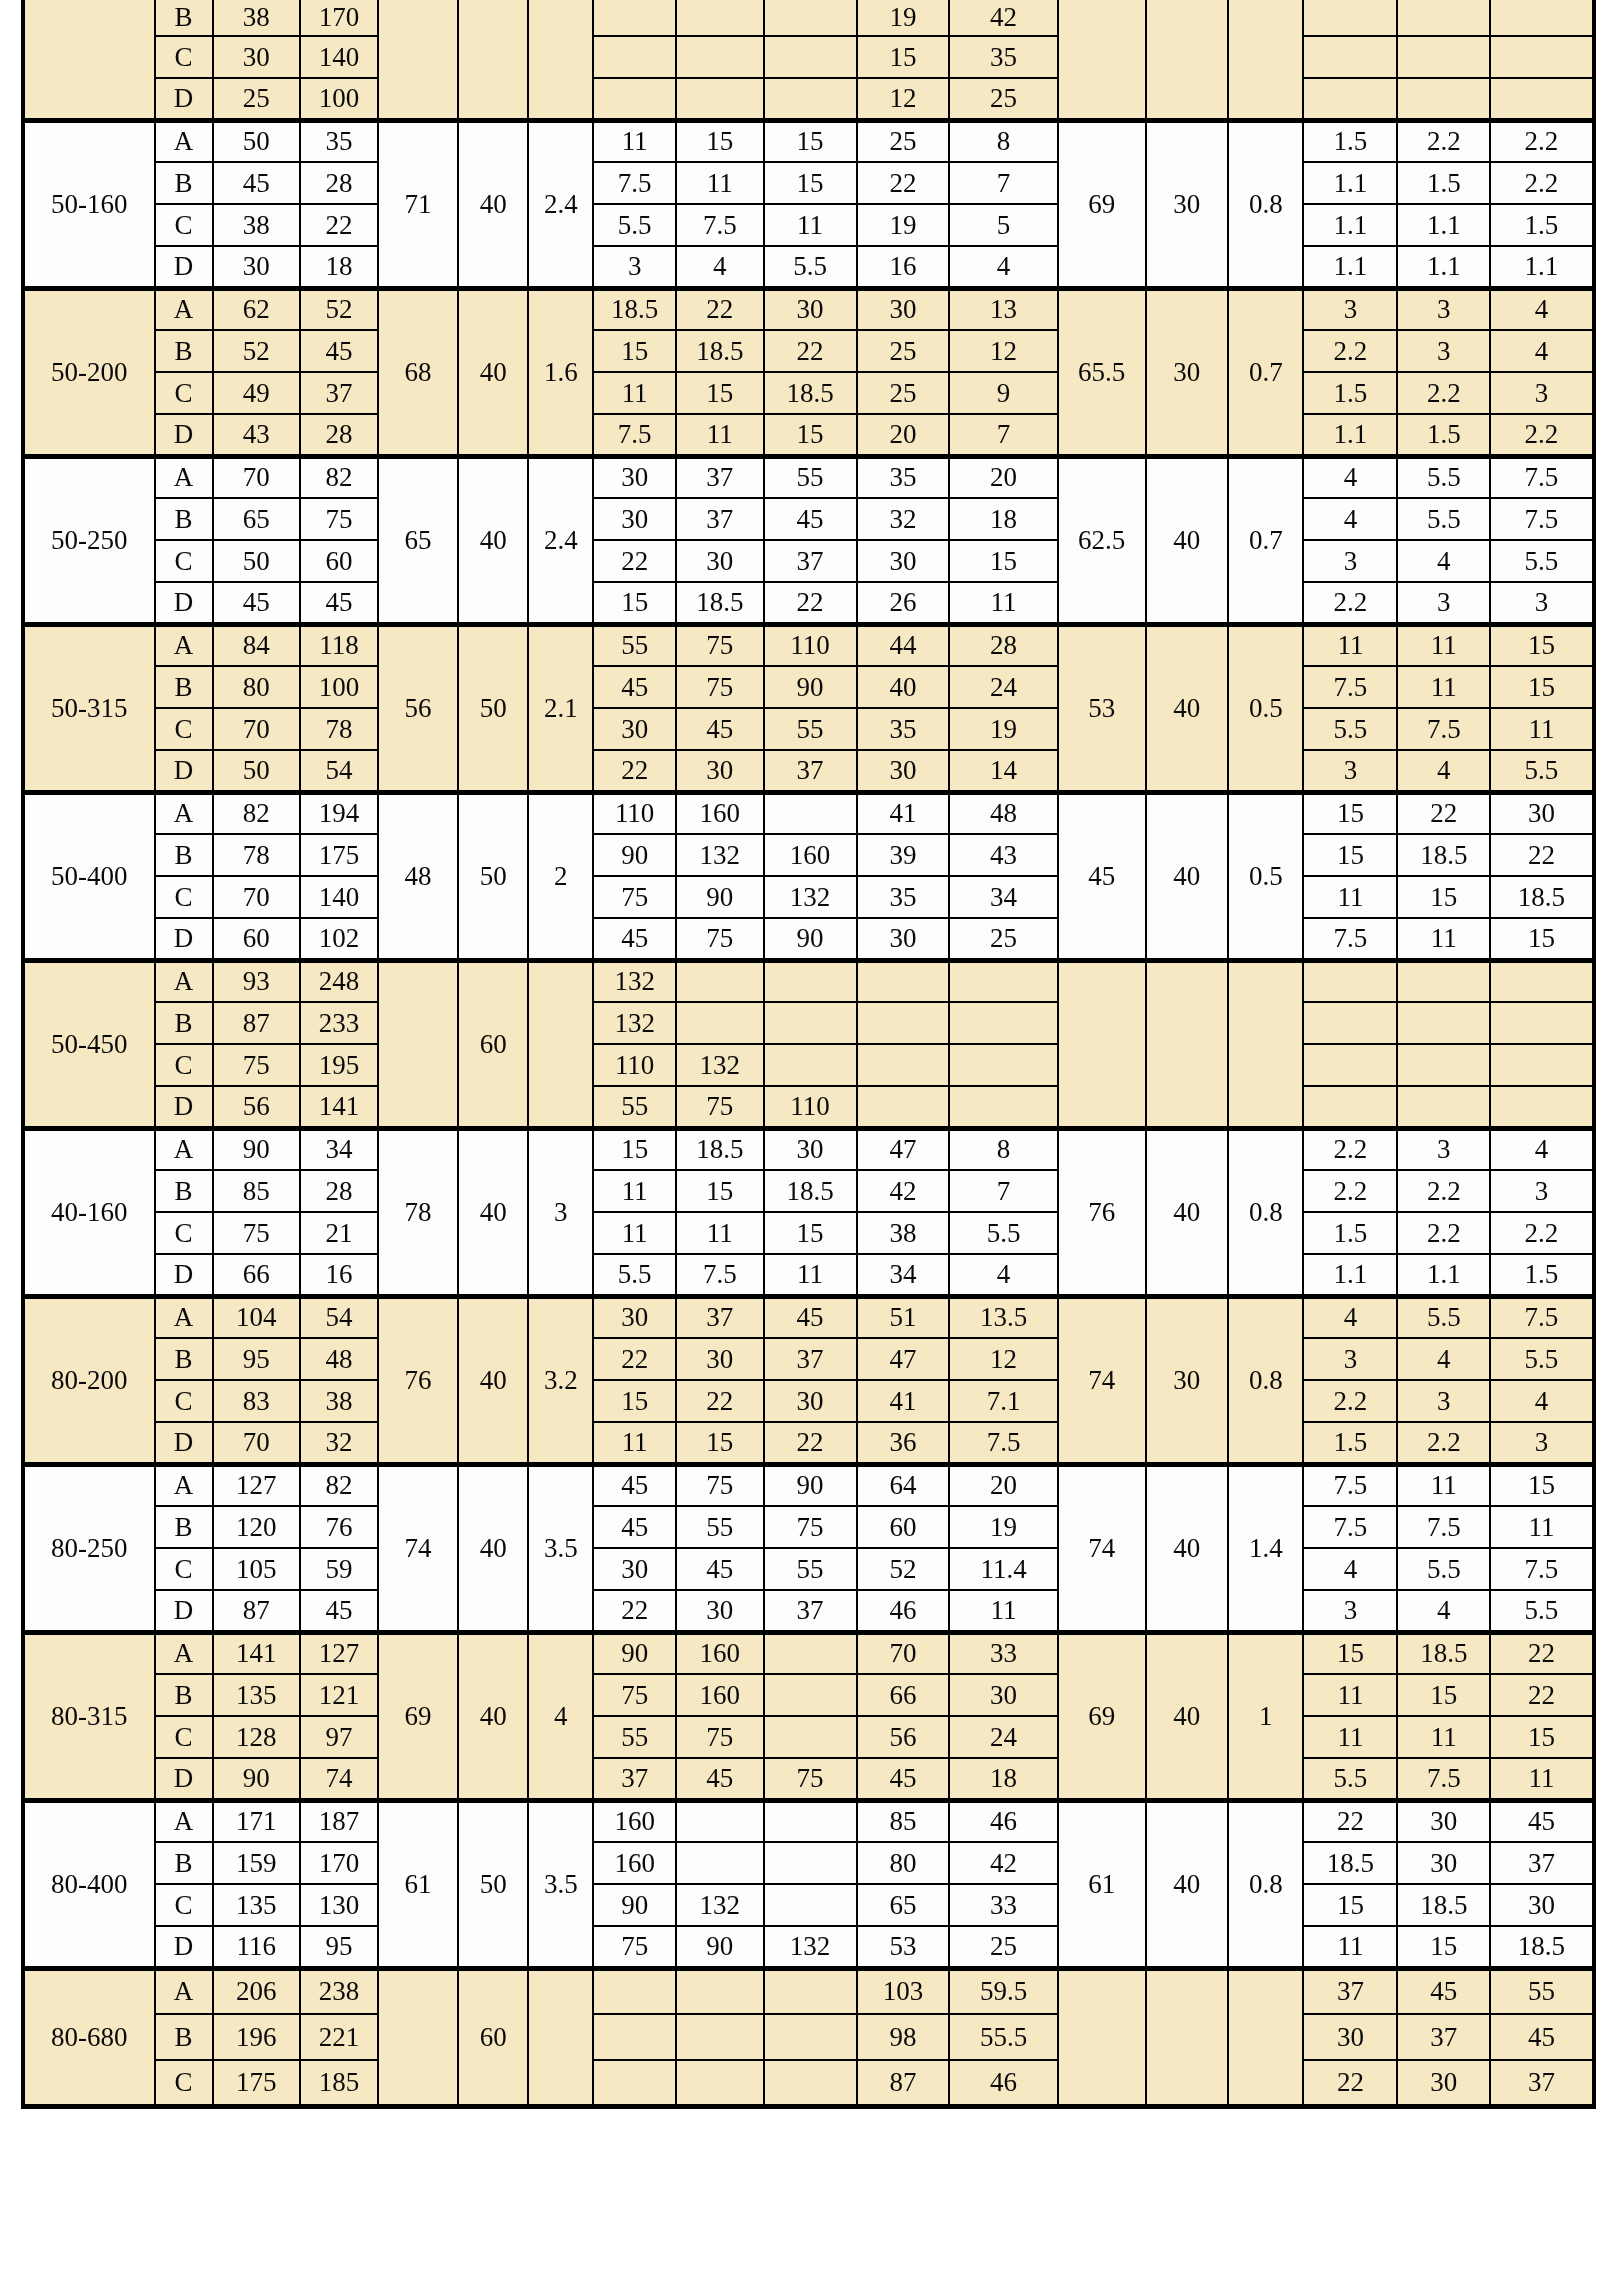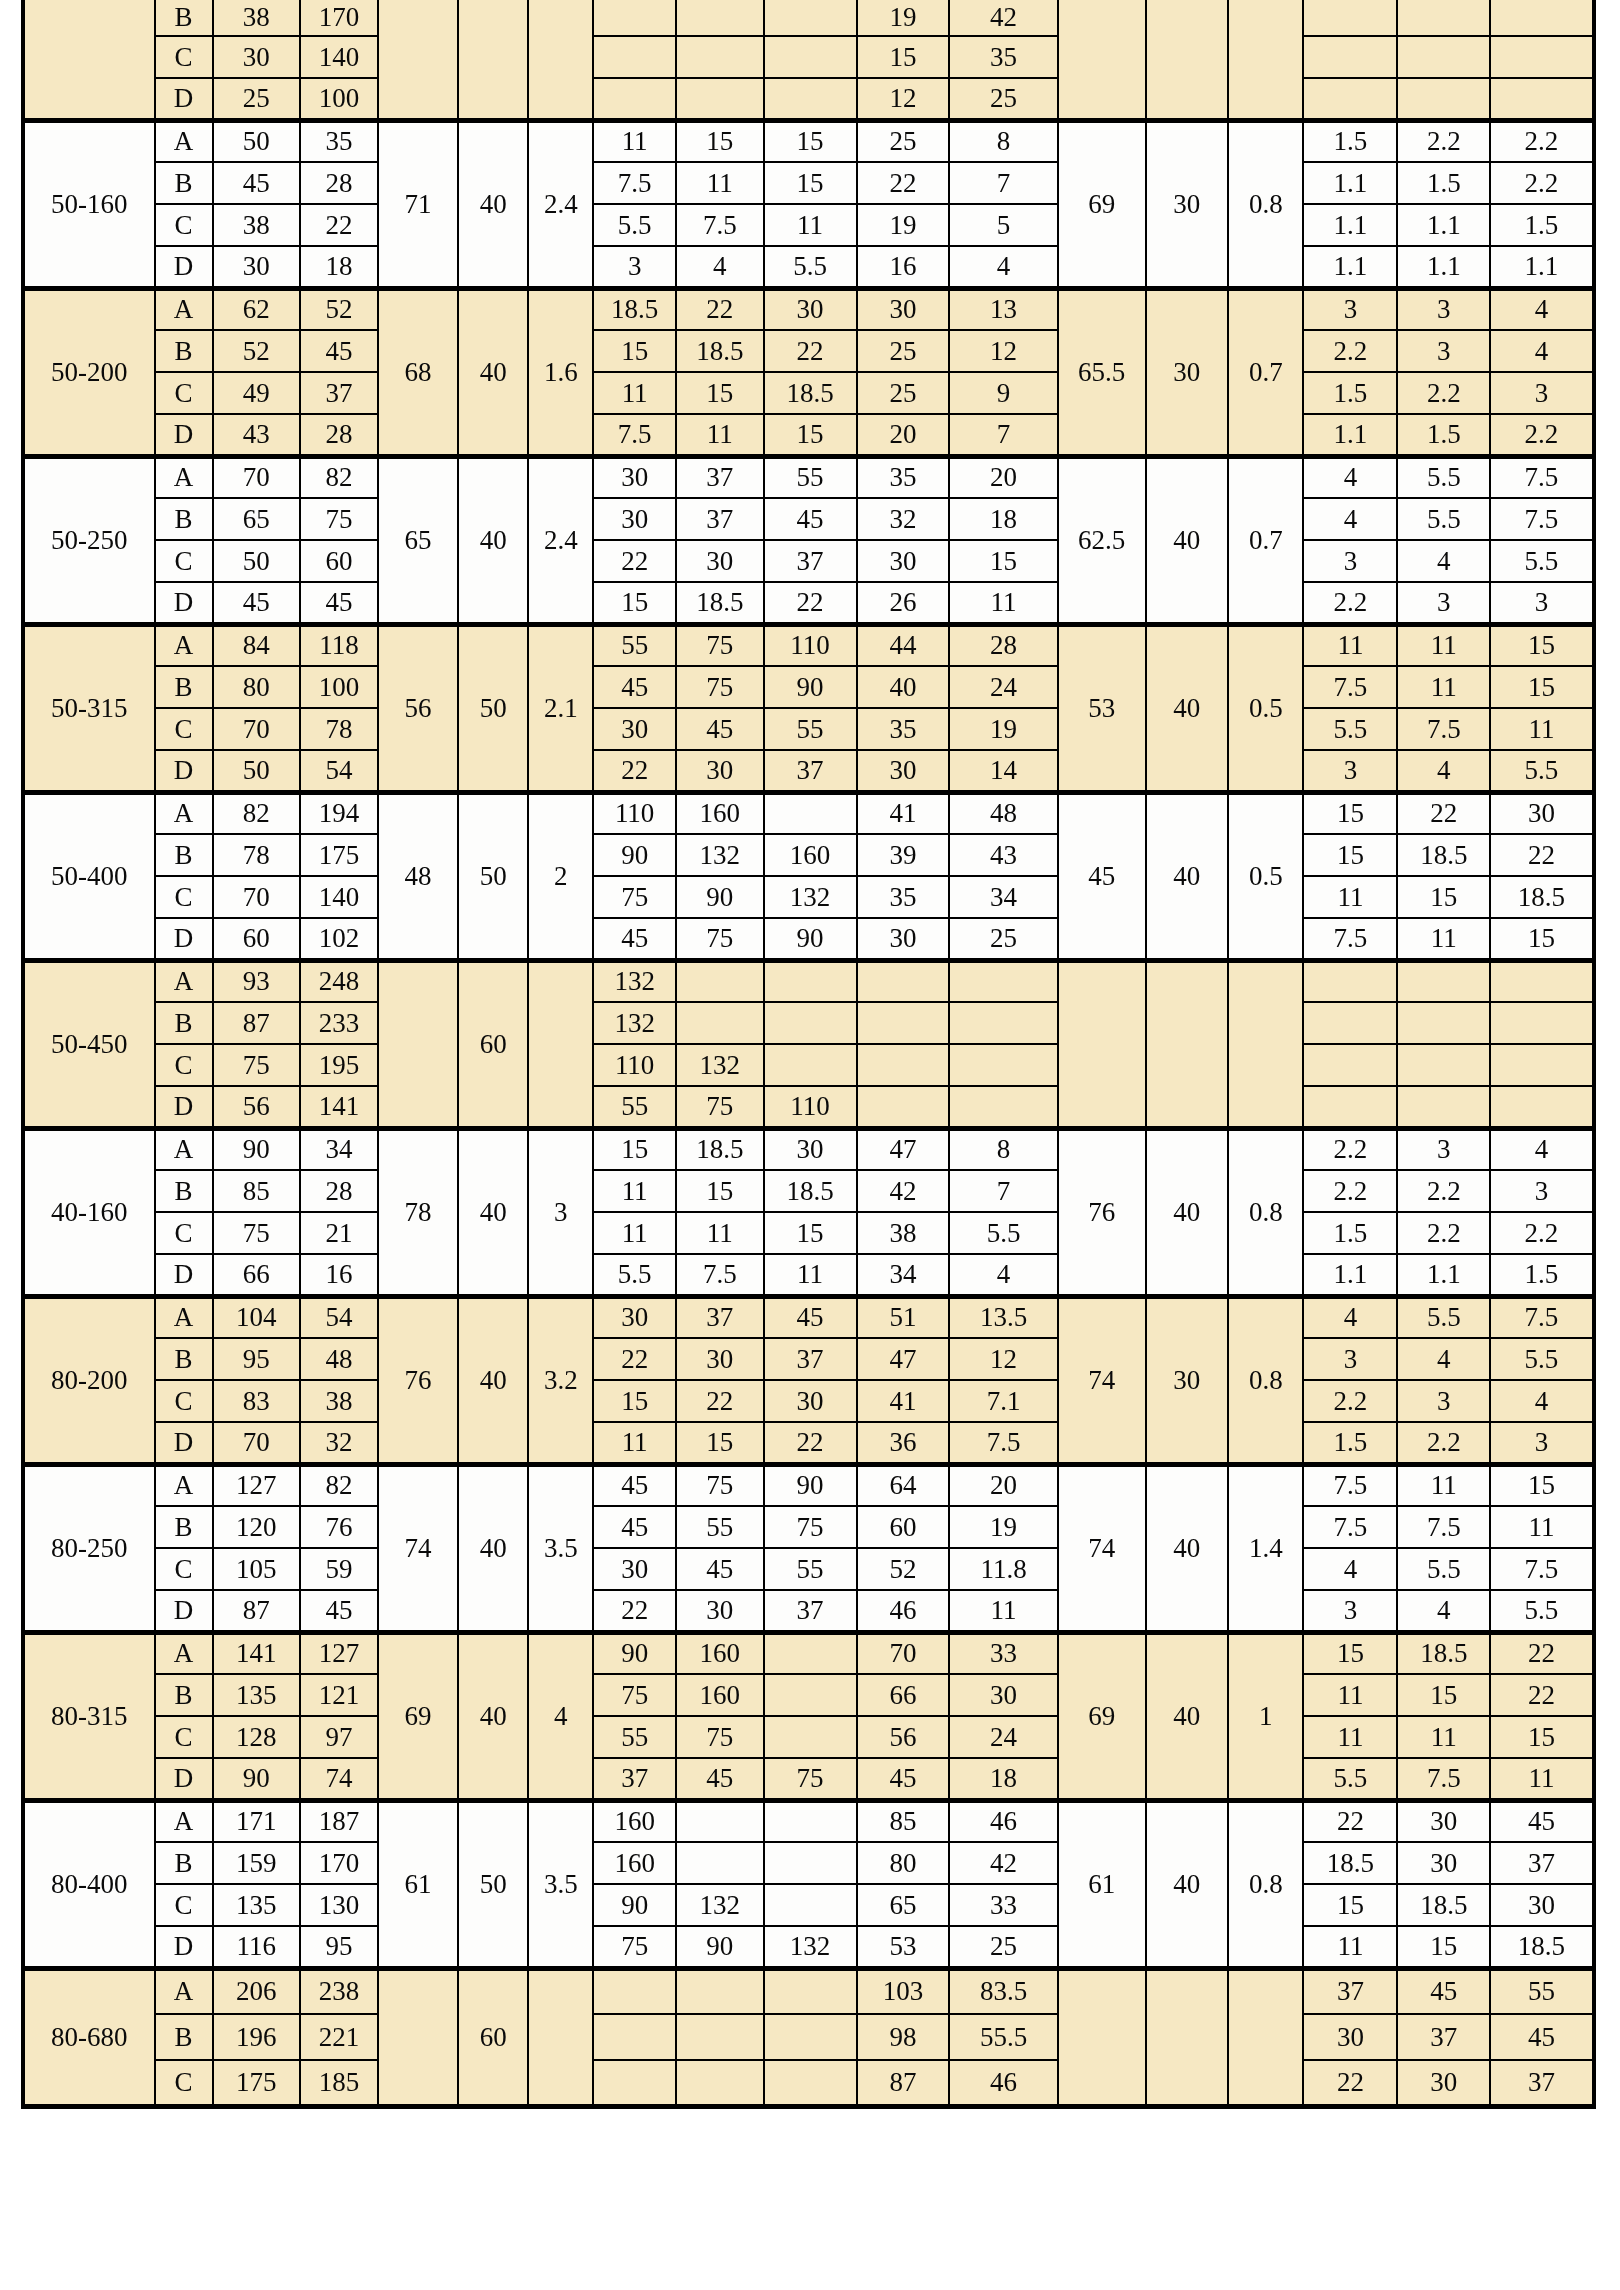--- a/index.html
+++ b/index.html
@@ -614,21 +614,21 @@
           <td>11</td>
         </tr>
         <tr class="g-w">
           <td>C</td>
           <td>105</td>
           <td>59</td>
           <td>30</td>
           <td>45</td>
           <td>55</td>
           <td>52</td>
-          <td>11.8</td>
+          <td>11.4</td>
           <td>4</td>
           <td>5.5</td>
           <td>7.5</td>
         </tr>
         <tr class="g-w">
           <td>D</td>
           <td>87</td>
           <td>45</td>
           <td>22</td>
           <td>30</td>
@@ -762,21 +762,21 @@
           <td>A</td>
           <td>206</td>
           <td>238</td>
           <td rowspan="3"></td>
           <td rowspan="3">60</td>
           <td rowspan="3"></td>
           <td></td>
           <td></td>
           <td></td>
           <td>103</td>
-          <td>83.5</td>
+          <td>59.5</td>
           <td rowspan="3"></td>
           <td rowspan="3"></td>
           <td rowspan="3"></td>
           <td>37</td>
           <td>45</td>
           <td>55</td>
         </tr>
         <tr class="g-y h-bot">
           <td>B</td>
           <td>196</td>

